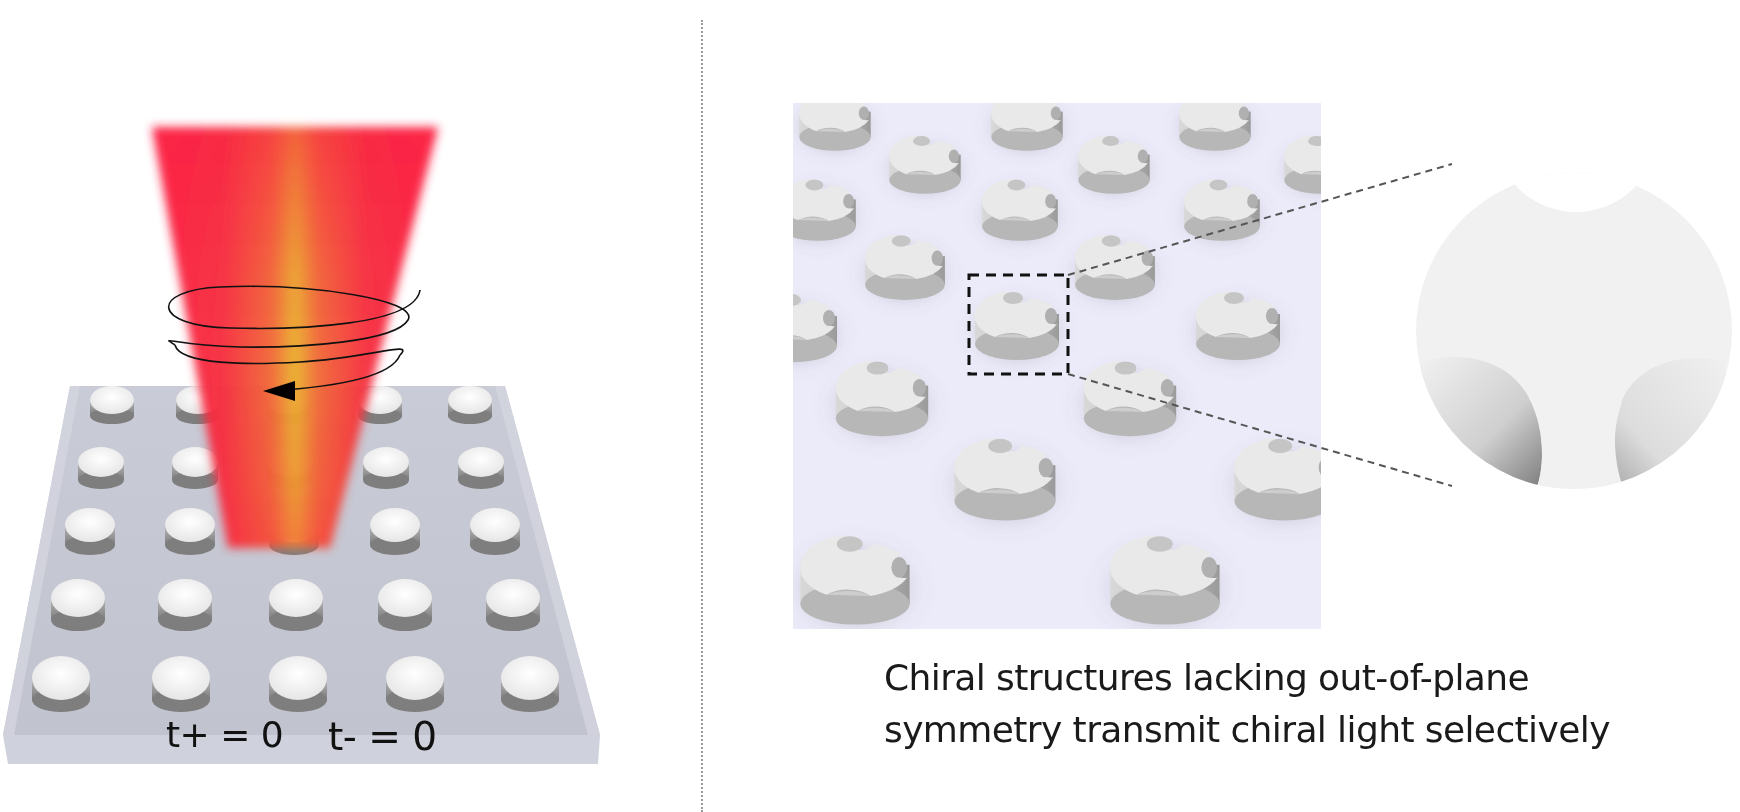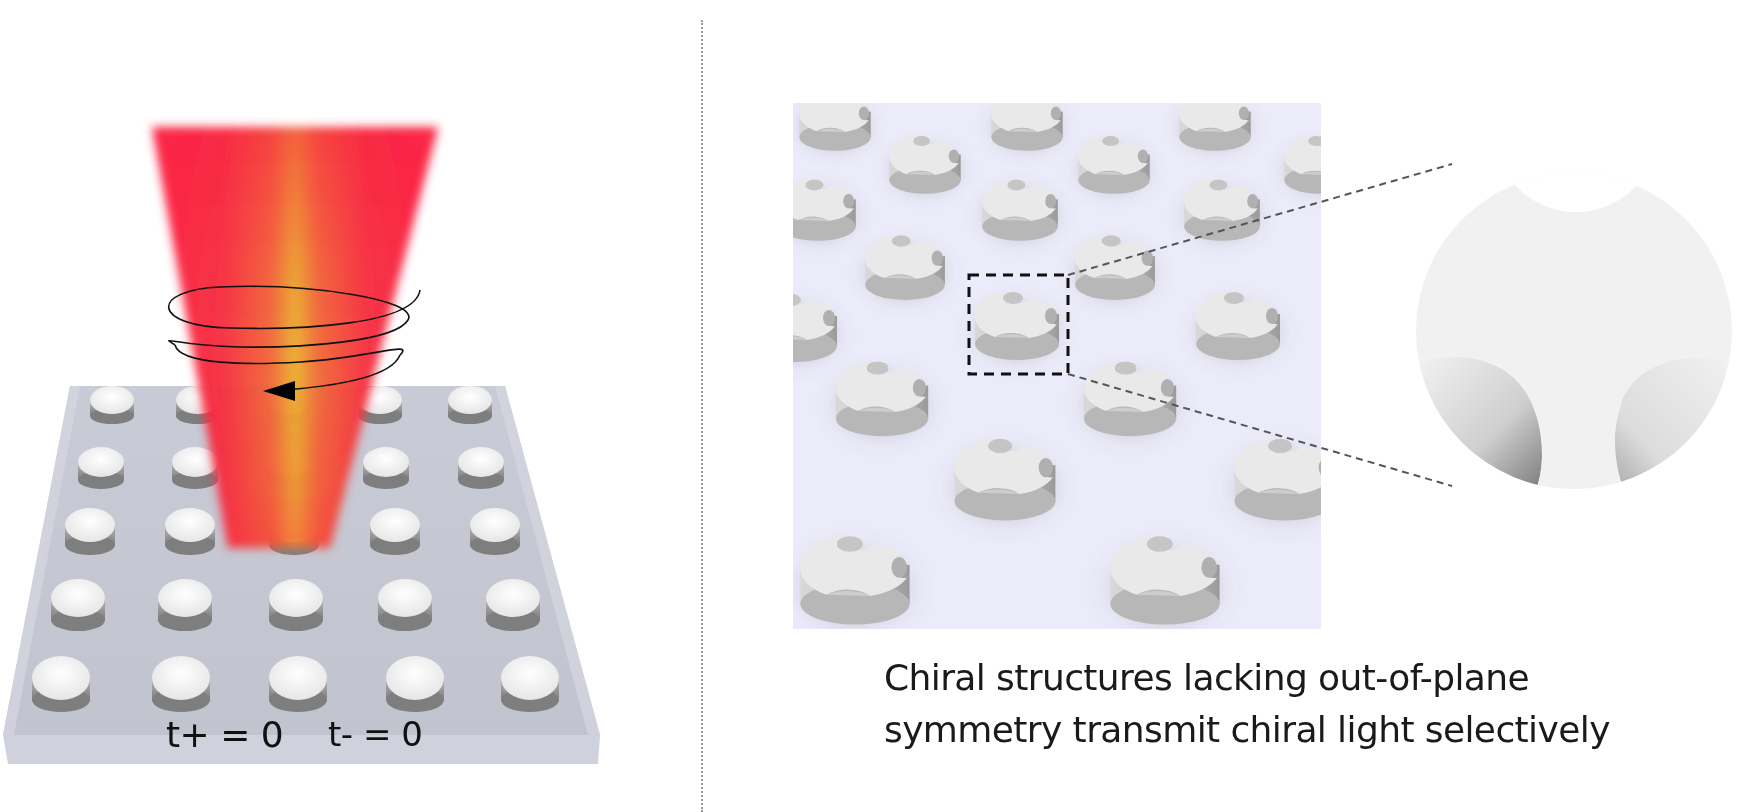--- a/index.html
+++ b/index.html
@@ -2,21 +2,21 @@
 <html><head>
 <meta charset="utf-8">
 <style>
   html,body{margin:0;padding:0;background:#ffffff;}
   body{width:1740px;height:812px;position:relative;overflow:hidden;font-family:"DejaVu Sans","Liberation Sans",sans-serif;}
   .abs{position:absolute;}
   #left-panel{left:0;top:0;width:700px;height:684px;padding-left:40px;}
   svg{position:absolute;left:0;top:0;}
   .label{position:absolute;color:#111;font-family:"DejaVu Sans","Liberation Sans",sans-serif;}
   #t-plus{left:166px;top:714px;font-size:36px;letter-spacing:-0.5px;}
-  #t-minus{left:328px;top:714px;font-size:34px;letter-spacing:-0.5px;}
+  #t-minus{left:328px;top:714px;font-size:39px;letter-spacing:-0.5px;}
   #caption{left:884px;top:652px;width:860px;font-size:36px;line-height:52px;color:#1a1a1a;letter-spacing:-0.6px;}
   #divider{left:701px;top:20px;width:0;height:792px;border-left:2px dotted #9a9a9a;}
 </style>
 </head>
 <body>
 
 <div id="left-panel" class="abs">
   <svg width="700" height="812" viewBox="0 0 700 812">
     <defs>
       <linearGradient id="subTop" x1="0" y1="0" x2="0" y2="1">

